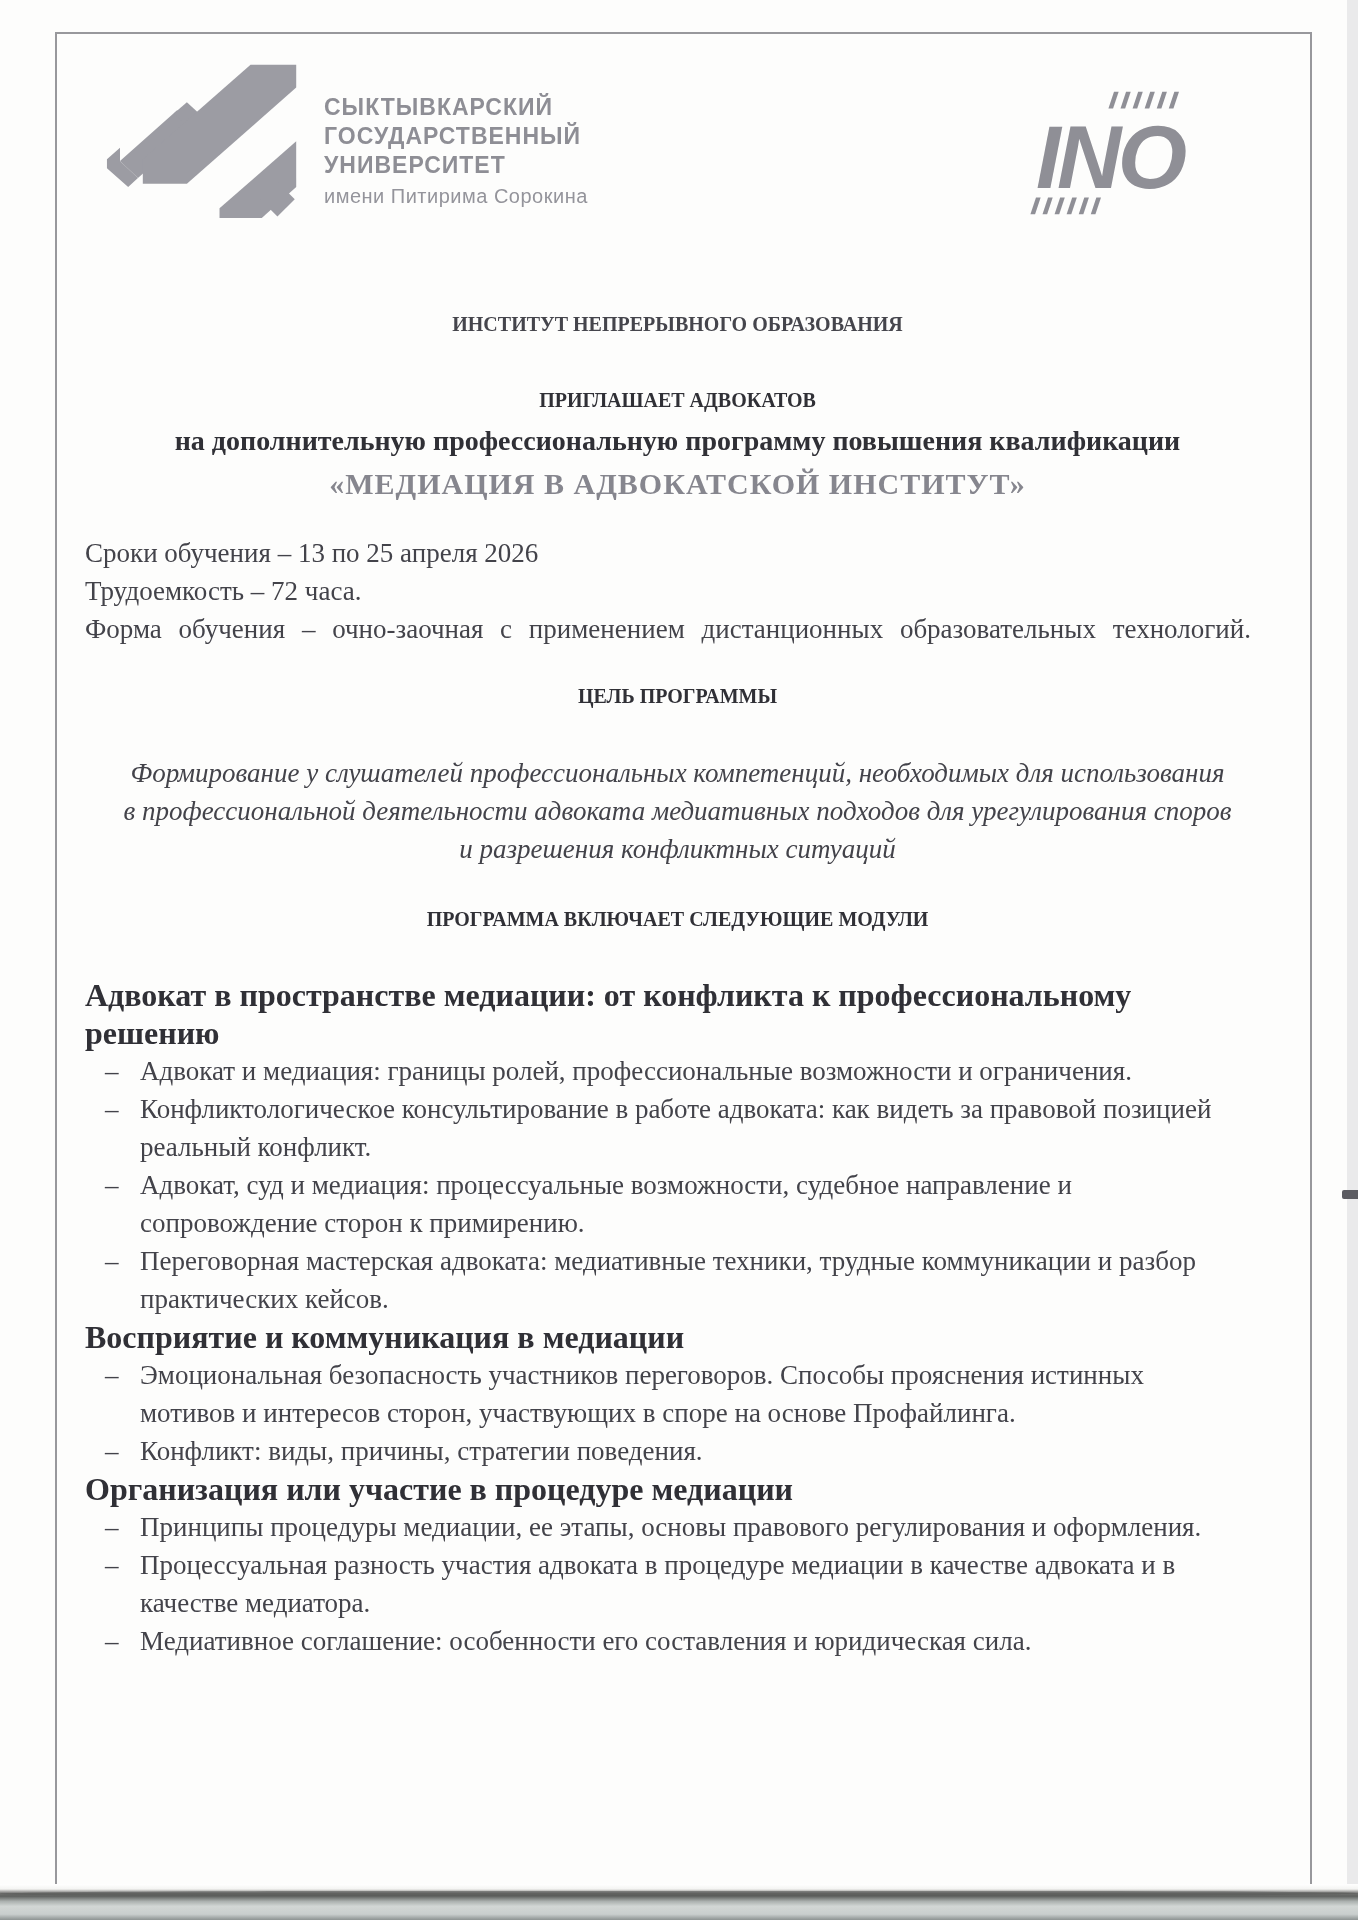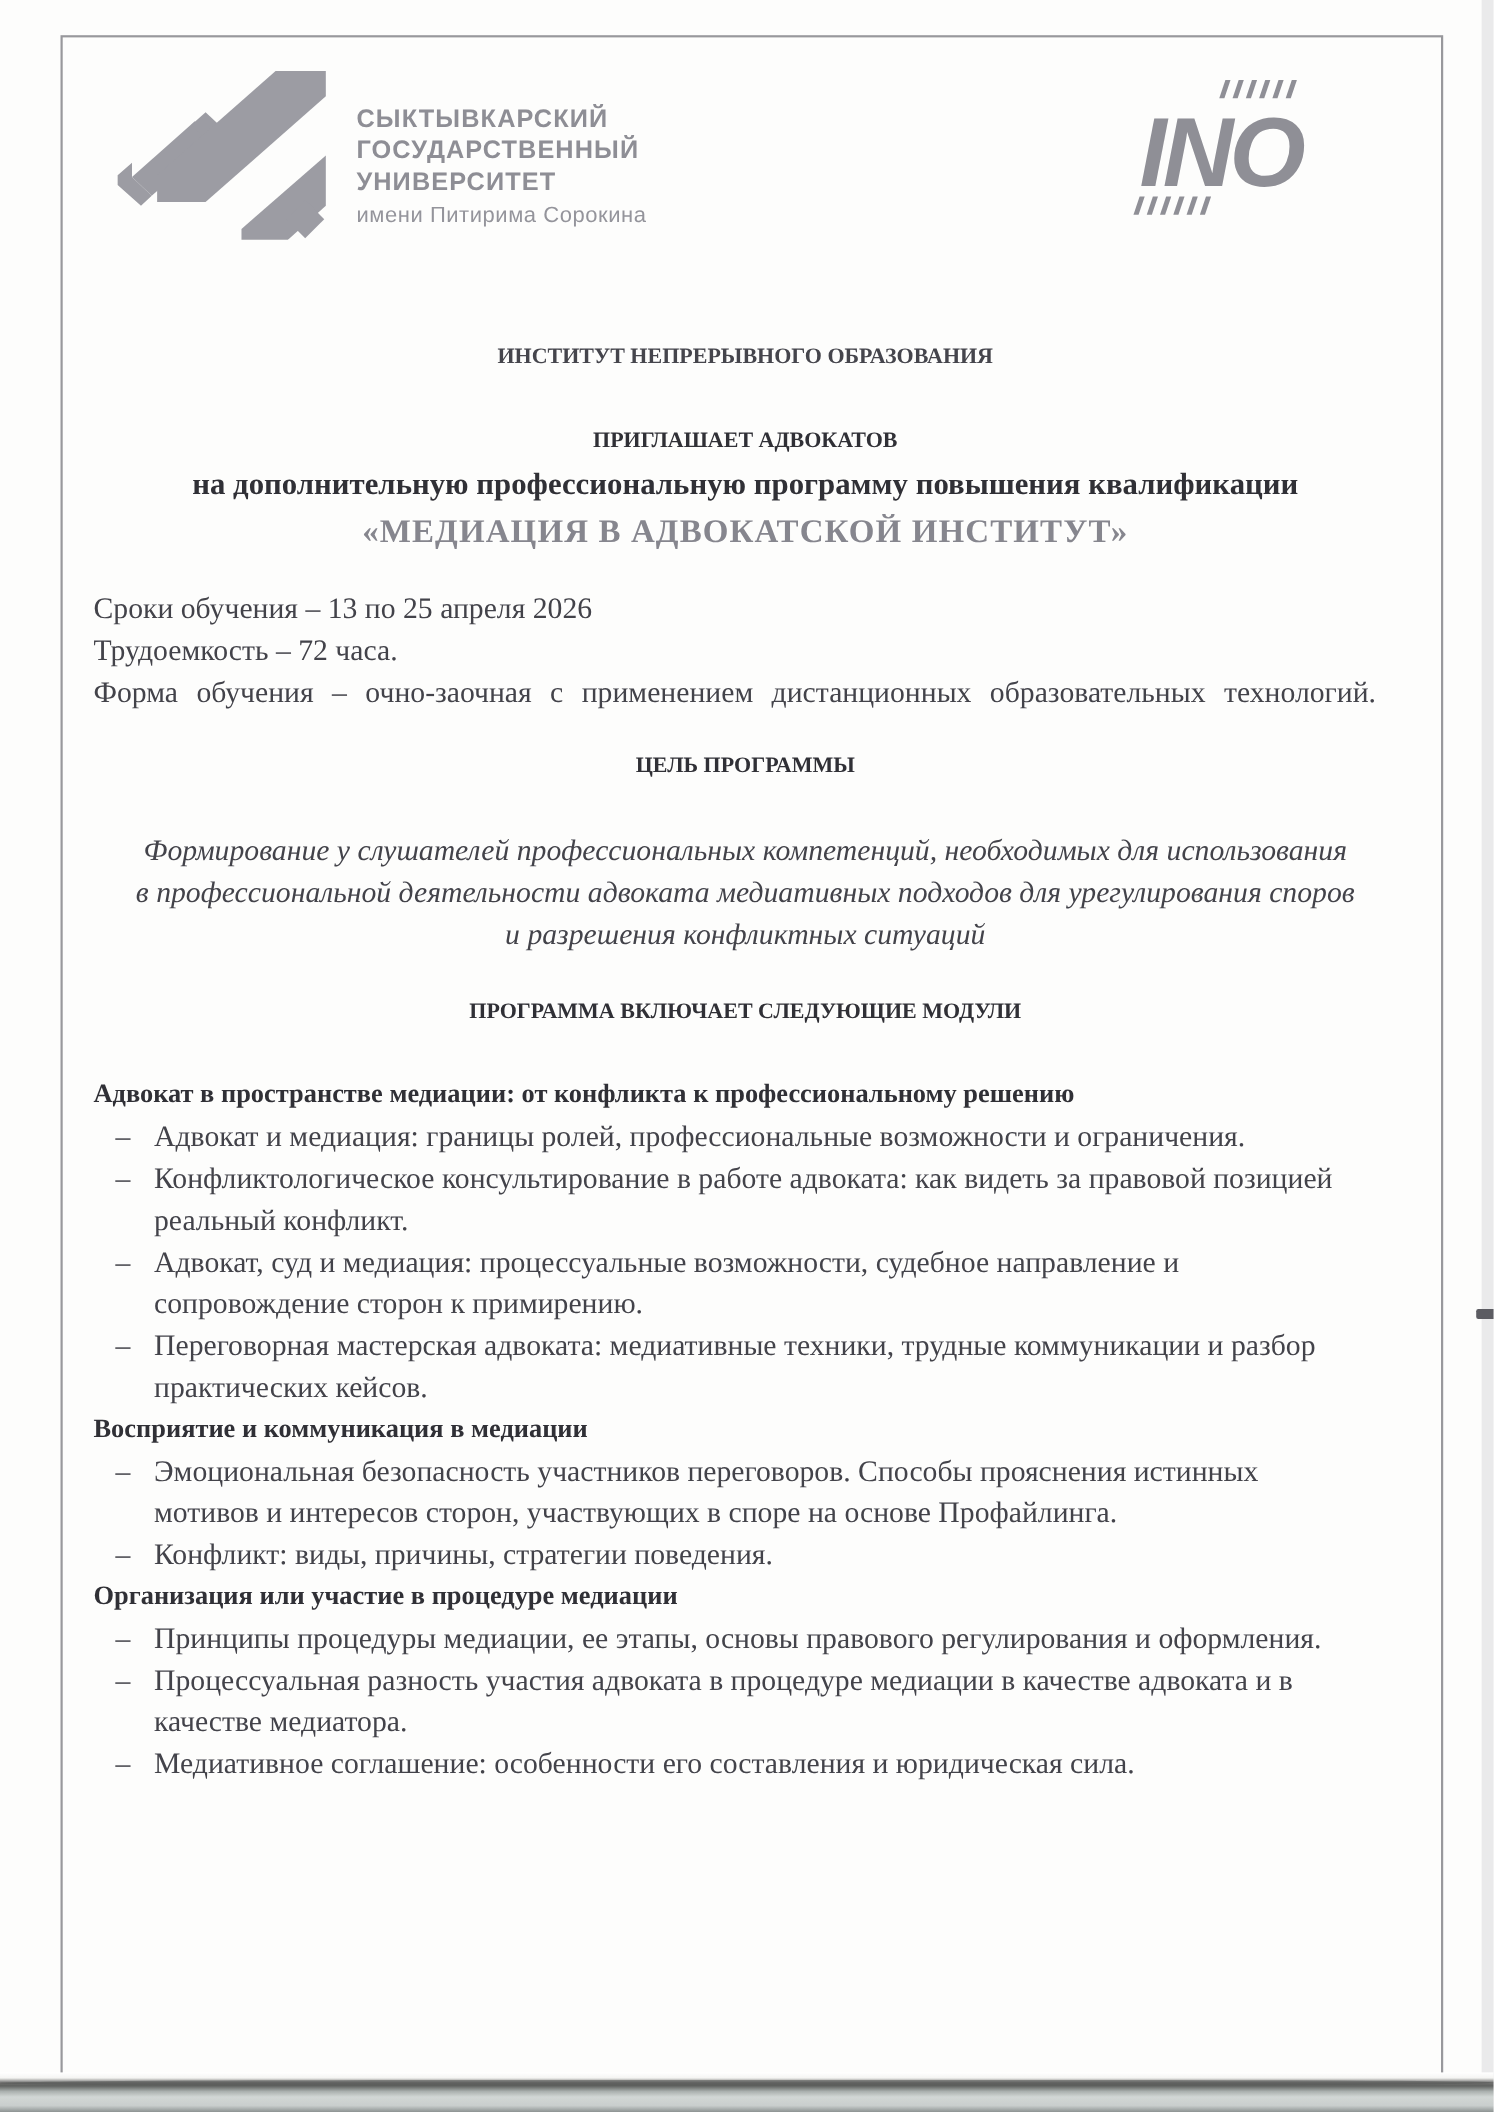--- a/index.html
+++ b/index.html
@@ -6,21 +6,21 @@
   .page{
     position:relative;width:1358px;height:1920px;background:#fdfdfc;overflow:hidden;
     font-family:"Liberation Serif","DejaVu Serif",serif;color:#43434a;
   }
   .frame{
     position:absolute;left:55px;top:32px;right:46px;bottom:-6px;
     border:2px solid #98989c;pointer-events:none;
   }
   .content{position:absolute;left:85px;top:55px;width:1185px;}
   
-  .header{display:flex;justify-content:space-between;align-items:flex-start;margin-top:8px;padding-right:80px;}
+  .header{display:flex;justify-content:space-between;align-items:flex-end;margin-top:8px;padding-right:80px;}
   .uni-block{display:flex;align-items:flex-start;}
   .uni-logo{width:225px;height:155px;flex:0 0 auto;}
   .uni-name{margin:30px 0 0 14px;font-family:"Liberation Sans","DejaVu Sans",sans-serif;
     color:#8e8e95;font-size:23px;line-height:29px;letter-spacing:1px;font-weight:bold;}
   .uni-sub{font-size:20px;font-weight:normal;letter-spacing:0.5px;margin-top:2px;color:#94949b;}
   .ino-logo{width:165px;height:130px;margin-top:6px;flex:0 0 auto;}
   
   .h-center{text-align:center;font-weight:bold;color:#303036;font-size:20px;line-height:40px;margin:0;}
   .institute-title{margin-top:86px;color:#45454c;}
   .invite-line{margin-top:36px;}
@@ -30,21 +30,21 @@
   .details{margin-top:27px;font-size:27px;line-height:38px;}
   .details p{margin:0;}
   .u{text-underline-offset:5px;text-decoration-thickness:1.5px;}
   .justify{text-align:justify;word-spacing:10px;}
   
   .goal-heading{margin-top:28px;}
   .goal-text{max-width:1110px;margin:38px auto 0;text-align:center;font-size:27px;line-height:38px;font-style:italic;}
   .modules-heading{margin-top:31px;}
   
   .modules{margin-top:37px;font-size:27px;line-height:38px;}
-  .mod-title{margin:0;font-size:24px;line-height:38px;font-weight:bold;color:#303036;max-width:1060px;}
+  .mod-title{margin:0;font-size:32px;line-height:38px;font-weight:bold;color:#303036;max-width:1060px;}
   .mod-item{position:relative;padding-left:55px;padding-right:30px;margin:0;}
   .mod-item .dash{position:absolute;left:20px;top:0;}
   
   .right-shade{position:absolute;top:0;right:0;width:11px;height:100%;background:rgba(205,205,210,0.40);}
   .edge-tick{position:absolute;right:0;top:1190px;width:16px;height:9px;background:#5c5c62;border-radius:2px 0 0 2px;}
   .bottom-band{
     position:absolute;left:0;right:0;bottom:0;height:36px;
     background:linear-gradient(to bottom,
       #ffffff 0%, #f4f4f2 14%,
       #70706f 26%, #5f615f 34%,

